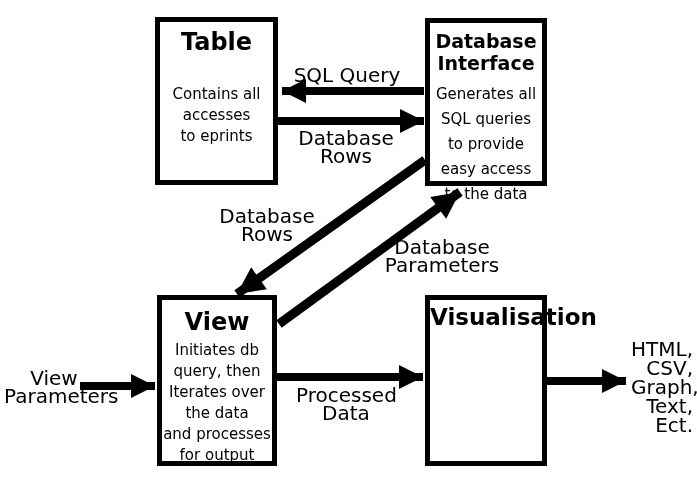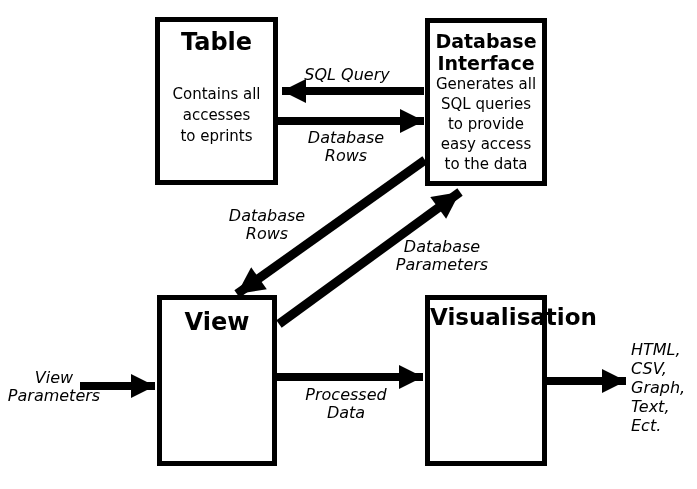--- a/index.html
+++ b/index.html
@@ -33,53 +33,52 @@
   .box-title {
     font-weight: bold;
     white-space: pre-line;
   }
   .box-body {
     font-size: 15px;
     white-space: pre-line;
   }
   .label {
     position: absolute;
-    font-size: 16px;
+    font-size: 20px;
     line-height: 18px;
     text-align: center;
     white-space: pre-line;
-    font-style: italic;
   }
 
   
   #box-table        { left: 155px; top: 17px;  width: 123px; height: 168px; }
   #box-dbi          { left: 425px; top: 18px;  width: 122px; height: 168px; }
   #box-view         { left: 157px; top: 295px; width: 120px; height: 171px; }
   #box-vis          { left: 425px; top: 295px; width: 122px; height: 171px; }
 
   #box-table .box-title { font-size: 24px; line-height: 28px; margin-top: 6px; }
   #box-table .box-body  { margin-top: 28px; line-height: 21px; }
 
   #box-dbi .box-title   { font-size: 19px; line-height: 22px; margin-top: 7px; }
-  #box-dbi .box-body    { margin-top: 0;  line-height: 20px; }
+  #box-dbi .box-body    { margin-top: 8px;  line-height: 25px; }
 
   #box-view .box-title  { font-size: 24px; line-height: 28px; margin-top: 8px; }
   #box-view .box-body   { margin-top: 4px;  line-height: 21px; }
 
   #box-vis .box-title   { font-size: 23px; line-height: 20px; margin-top: 7px; }
   #box-vis .box-body    { margin-top: 10px; line-height: 20px; }
 
   
   #lbl-sql-query        { left: 292px; top: 66px;  width: 110px; }
   #lbl-db-rows-h        { left: 285px; top: 129px; width: 122px; }
   #lbl-db-rows-d        { left: 207px; top: 207px; width: 120px; }
   #lbl-db-params        { left: 382px; top: 238px; width: 120px; }
   #lbl-view-params      { left: 4px;   top: 369px; width: 100px; }
   #lbl-processed        { left: 296px; top: 386px; width: 100px; }
-  #lbl-outputs          { left: 631px; top: 340px; width: 62px; text-align: left; line-height: 19px; }
+  #lbl-outputs          { left: 631px; top: 340px; width: 62px; text-align: right; line-height: 19px; }
 </style>
 </head>
 <body>
 
 <div class="canvas">
 
   <svg class="arrows" viewBox="0 0 697 489" xmlns="http://www.w3.org/2000/svg">
     <defs>
       <marker id="ah" viewBox="0 0 10 10" refX="10" refY="5" markerWidth="3.4" markerHeight="3" orient="auto" markerUnits="strokeWidth">
         <path d="M0,0 L10,5 L0,10 Z" fill="#000000"></path>
@@ -106,20 +105,26 @@
 Interface</div>
     <div class="box-body">Generates all
 SQL queries
 to provide
 easy access
 to the data</div>
   </div>
 
   <div class="box" id="box-view">
     <div class="box-title">View</div>
+    <div class="box-body">Initiates db
+query, then
+Iterates over
+the data
+and processes
+for output</div>
   </div>
 
   <div class="box" id="box-vis">
     <div class="box-title">Visualisation</div>
   </div>
 
   <div class="label" id="lbl-sql-query">SQL Query</div>
 
   <div class="label" id="lbl-db-rows-h">Database Rows</div>
 

